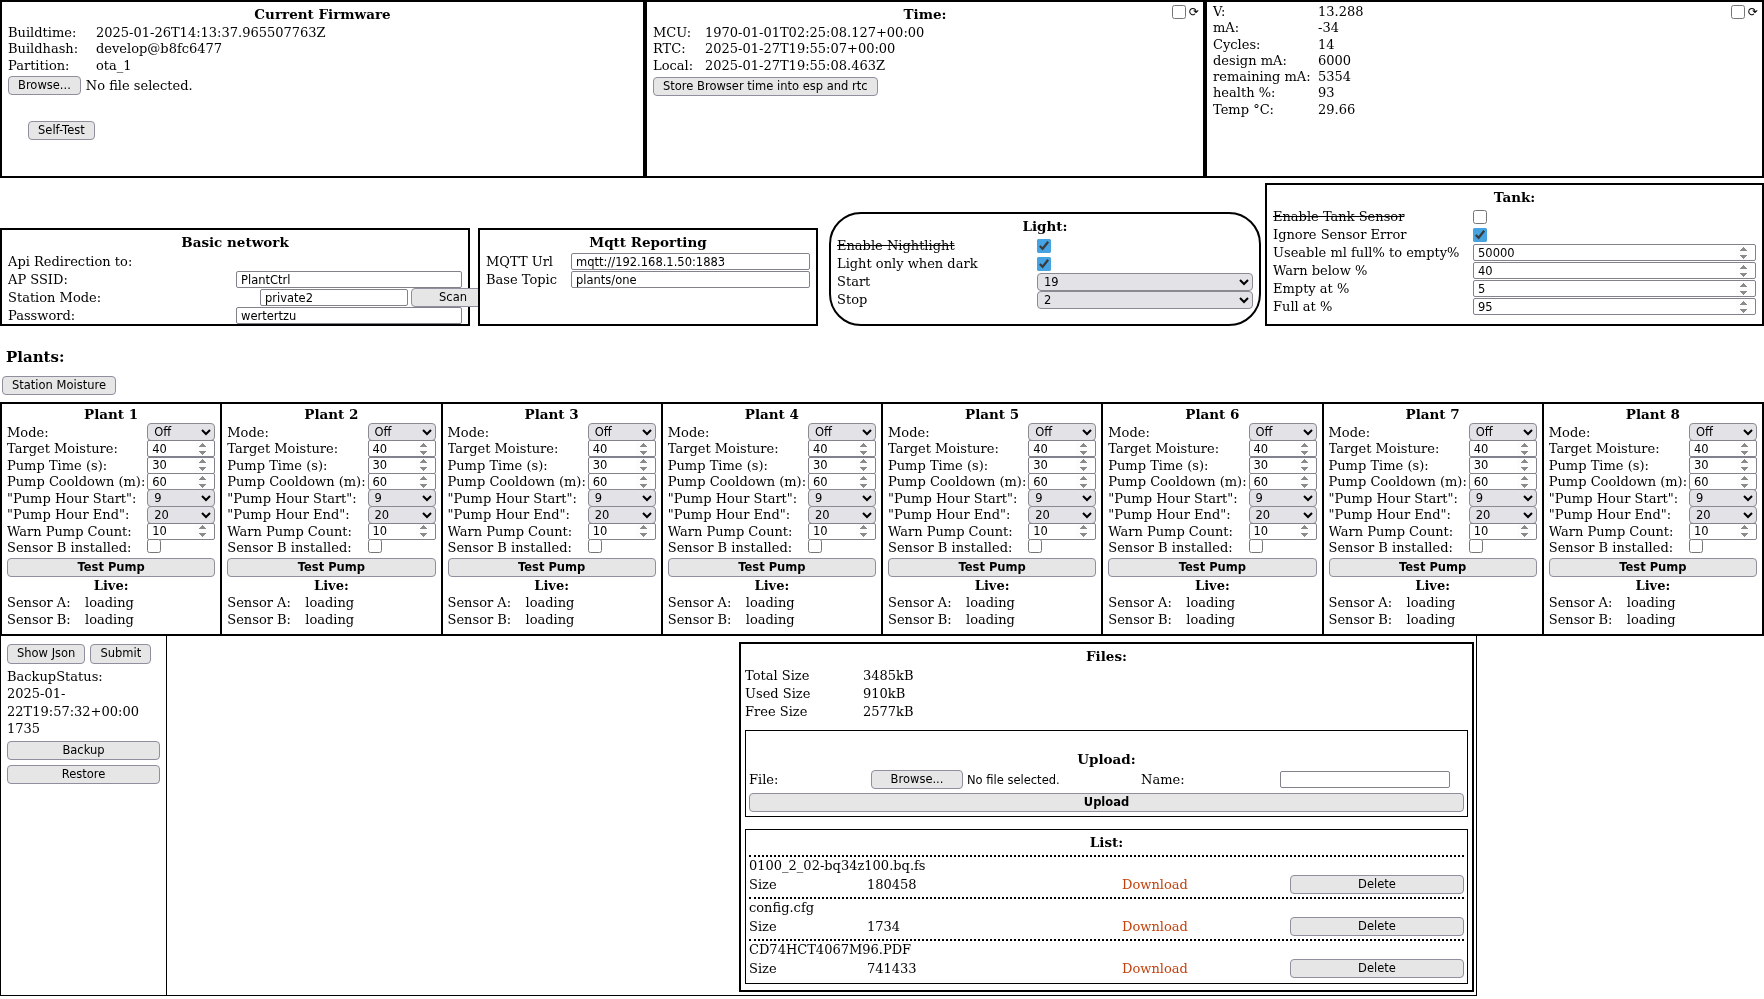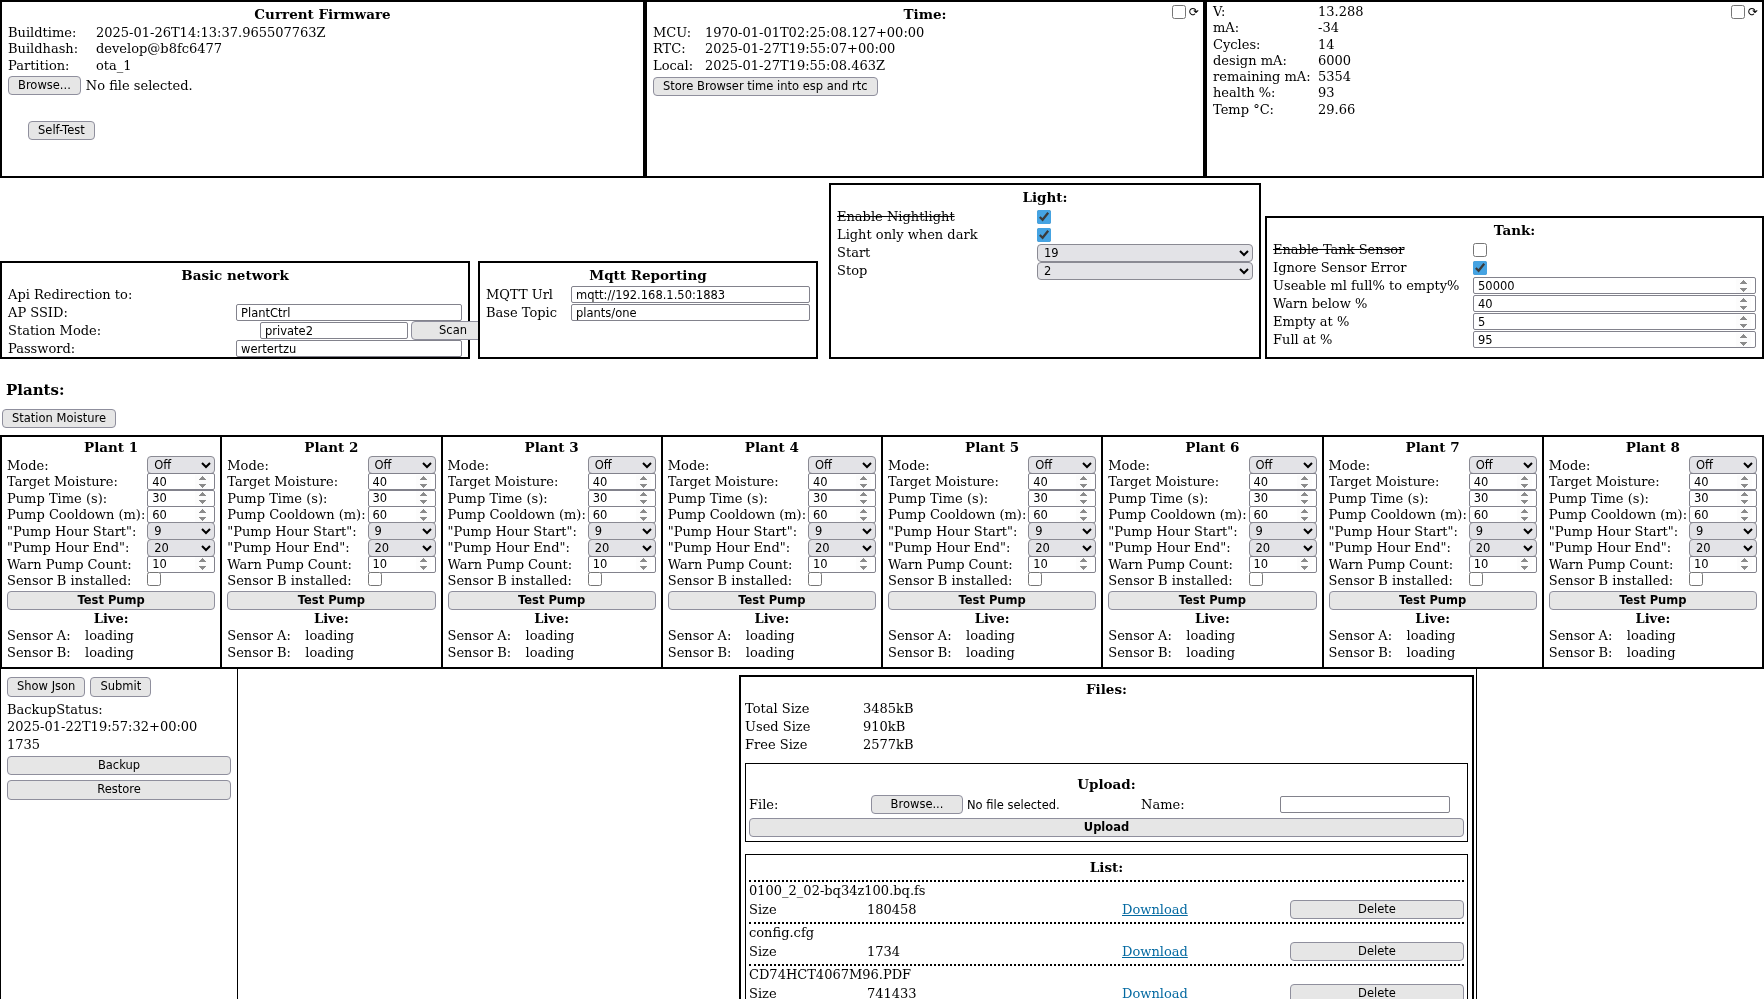--- a/index.html
+++ b/index.html
@@ -26,21 +26,21 @@
   .browse-row { margin-top: 2px; display: flex; align-items: center; gap: 5px; }
   .selftest-row { margin: 26px 0 0 20px; }
   .hdr-widgets { position: absolute; top: 3px; right: 4px; display: flex; align-items: center; gap: 3px; font-size: 12px; }
   .refresh-icon { font-family: "DejaVu Sans", sans-serif; font-size: 12px; line-height: 12px; cursor: pointer; }
   .store-btn-row { margin-top: 3px; }
 
   
   .mid-row { margin-top: 5px; }
   .net-panel { width: 470px; height: 98px; }
   .mqtt-panel { width: 340px; height: 98px; margin-left: 8px; }
-  .light-panel { width: 432px; height: 176px; margin-left: 11px; }
+  .light-panel { width: 432px; height: 114px; margin-left: 11px; border-radius: 32px; }
   .tank-panel { width: 499px; height: 143px; margin-left: 4px; }
   .frow { display: flex; align-items: center; height: 17px; margin-bottom: 1px; }
   .flabel { flex: 0 0 auto; }
   .net-panel .flabel { width: 228px; }
   .mqtt-panel .flabel { width: 85px; }
   .light-panel .flabel { width: 200px; }
   .tank-panel .flabel { width: 200px; }
   .fctrl { flex: 1; display: flex; align-items: center; gap: 3px; }
   .strike { text-decoration: line-through; }
 
@@ -74,37 +74,37 @@
   .plabel { flex: 1; white-space: nowrap; overflow: hidden; }
   .pctrl { flex: 0 0 68px; width: 68px; }
   .pcheck { flex: 0 0 auto; }
   .test-pump { width: 100%; font-weight: bold; margin: 2px 0 1px; padding: 2px 0; }
   .live-title { font-weight: bold; text-align: center; height: 17px; }
   .lrow { display: flex; height: 16.5px; }
   .llabel { width: 78px; }
 
   
   .bottom-section { width: 1477px; border: 1px solid #000; border-top: none; display: flex; }
-  .backup-col { width: 237px; border-right: 1px solid #000; padding: 8px 6px; }
+  .backup-col { width: 166px; border-right: 1px solid #000; padding: 8px 6px; }
   .btn-row { display: flex; gap: 5px; margin-bottom: 4px; }
   .backup-line { line-height: 17.5px; }
   .backup-col .btn-row.lower { margin-top: 3px; flex-direction: column; }
 
   .files-box { width: 735px; margin-left: auto; margin-right: 2px; margin-top: 6px; margin-bottom: 3px; border: 2px solid #000; padding: 2px 4px 6px; }
   .finfo { display: flex; line-height: 17.8px; }
   .finfo-label { width: 118px; }
-  .upload-box { border: 1px solid #000; margin-top: 9px; padding: 10px 3px 4px; }
+  .upload-box { border: 1px solid #000; margin-top: 9px; padding: 18px 3px 4px; }
   .upload-row { display: grid; grid-template-columns: 118px 92px 170px 135px 1fr; align-items: center; column-gap: 4px; height: 20px; }
   .upload-row .name-input { width: 170px; }
   .wide-btn { width: 100%; font-weight: bold; margin-top: 3px; padding: 2px 0; }
   .list-box { border: 1px solid #000; margin-top: 12px; padding: 2px 3px 4px; }
   .file-entry { border-top: 2px dotted #000; padding-top: 1px; margin-top: 2px; }
   .file-name { line-height: 16px; }
   .file-row { display: grid; grid-template-columns: 118px 255px 168px 1fr; align-items: center; height: 21px; }
-  .file-row a { color: #0369a1; text-decoration: underline; cursor: pointer; }
+  .file-row a { color: #c2410c; cursor: pointer; }
   .delete-btn { width: 100%; padding: 2px 0; }
 
   .footer-row { display: flex; gap: 5px; margin: 7px 0 0 2px; }
 </style>
 </head>
 <body>
 
 <div>
 
   <div class="row">

